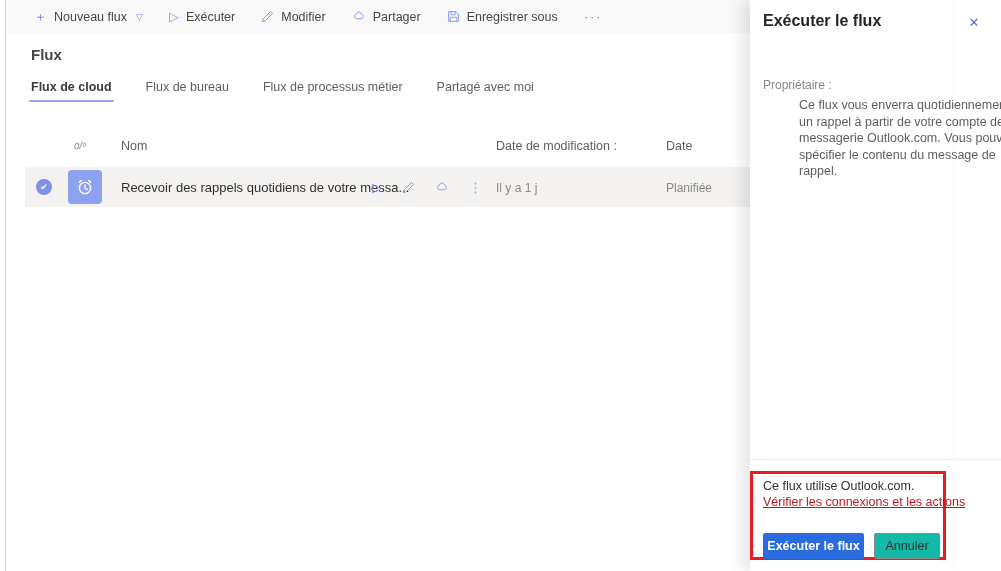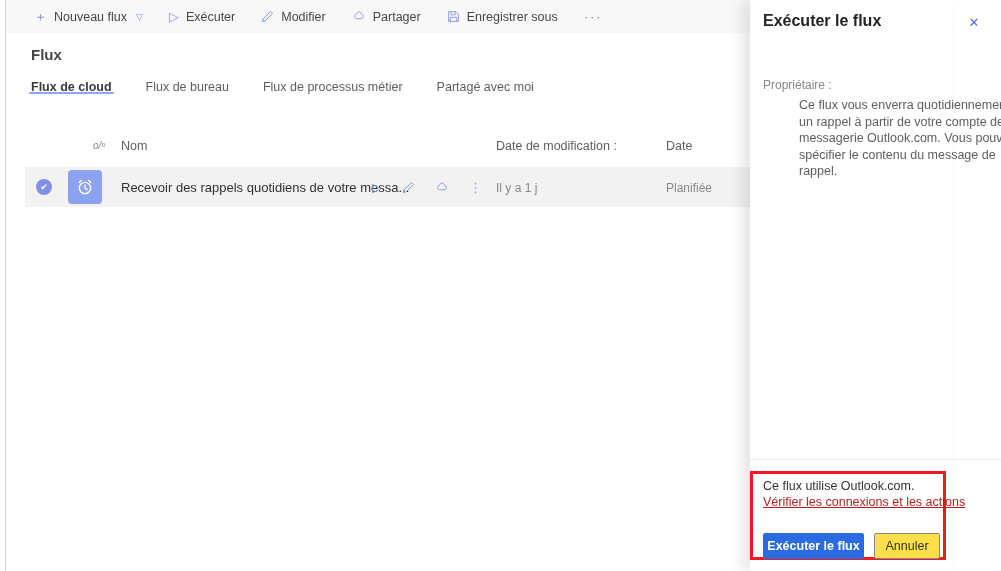--- a/index.html
+++ b/index.html
@@ -25,26 +25,26 @@
   }
   .tb-item { display:flex; align-items:center; gap:7px; margin-right:26px; cursor:pointer; white-space:nowrap; }
   .tb-ic { color:#7e92e8; font-size:13px; display:inline-flex; align-items:center; line-height:1; }
   .tb-ic svg { display:block; }
   .chev { color:#7e92e8; font-size:9px; margin-left:2px; }
   .tb-more { color:#7a7a7a; letter-spacing:2px; font-size:13px; cursor:pointer; }
 
   .page-title { position:absolute; left:25px; top:46px; font-size:15px; font-weight:600; color:#484644; }
 
   .tabs { position:absolute; left:25px; top:80px; display:flex; gap:34px; font-size:12.5px; }
-  .tab { color:#605e5c; cursor:pointer; position:relative; white-space:nowrap; }
+  .tab { color:#605e5c; padding-bottom:8px; cursor:pointer; position:relative; white-space:nowrap; }
   .tab.active { color:#3b3a39; font-weight:600; }
   .tab.active::after { content:""; position:absolute; left:-2px; right:-2px; bottom:0; height:2.5px; background:#94a5ef; border-radius:2px; }
 
   .thead { position:absolute; left:0; top:136px; width:744px; height:24px; font-size:12.5px; color:#605e5c; }
-  .thead .flow-glyph { position:absolute; left:68px; top:4px; font-size:10px; color:#8a8886; font-style:italic;margin-left:19px; }
+  .thead .flow-glyph { position:absolute; left:68px; top:4px; font-size:10px; color:#8a8886; font-style:italic; }
   .th-name { position:absolute; left:115px; top:3px; }
   .th-mod  { position:absolute; left:490px; top:3px; }
   .th-type { position:absolute; left:660px; top:3px; }
 
   .row {
     position:absolute; left:19px; top:167px; width:725px; height:40px;
     background:#f3f2f1; display:block; cursor:pointer;
   }
   .chk {
     position:absolute; left:11px; top:12px; width:16px; height:16px; border-radius:50%;
@@ -83,21 +83,21 @@
   .check-link { position:absolute; left:13px; top:495px; font-size:12.5px; color:#b91c1c; text-decoration:underline; cursor:pointer; white-space:nowrap; }
 
   .btn-run {
     position:absolute; left:13px; top:533px; width:101px; height:26px;
     background:#2b6be0; border:1px solid #2b6be0; border-radius:2px;
     color:#fff; font-size:12.5px; font-weight:700; font-family:inherit;
     display:flex; align-items:center; justify-content:center; cursor:pointer;
   }
   .btn-cancel {
     position:absolute; left:124px; top:533px; width:66px; height:26px;
-    background:#fde047; border:1px solid #8a8886; border-radius:2px;
+    background:#14b8a6; border:1px solid #8a8886; border-radius:2px;
     color:#323130; font-size:12.5px; font-family:inherit;
     display:flex; align-items:center; justify-content:center; cursor:pointer;
   }
 </style>
 </head>
 <body>
 
 <div class="stage">
   <div class="left-edge"></div>
 

